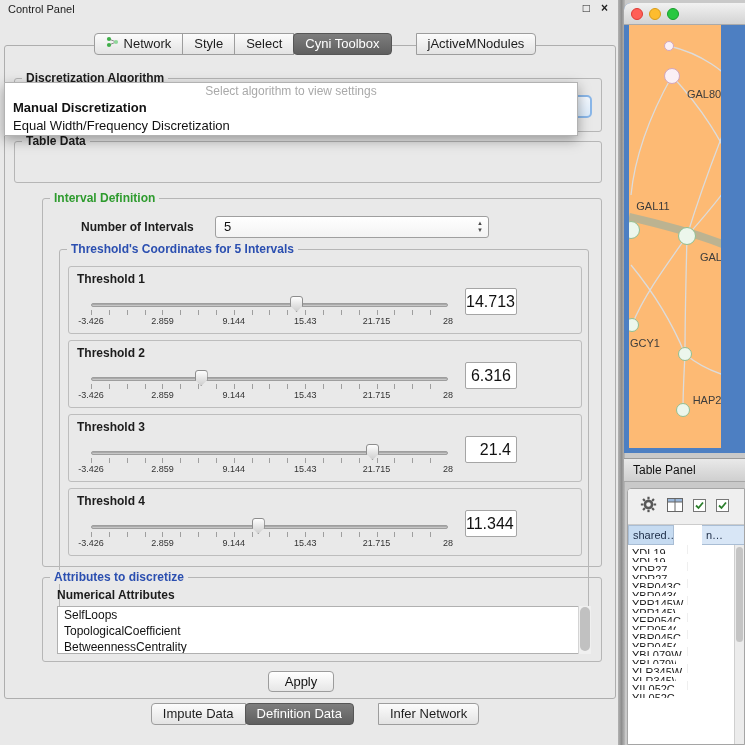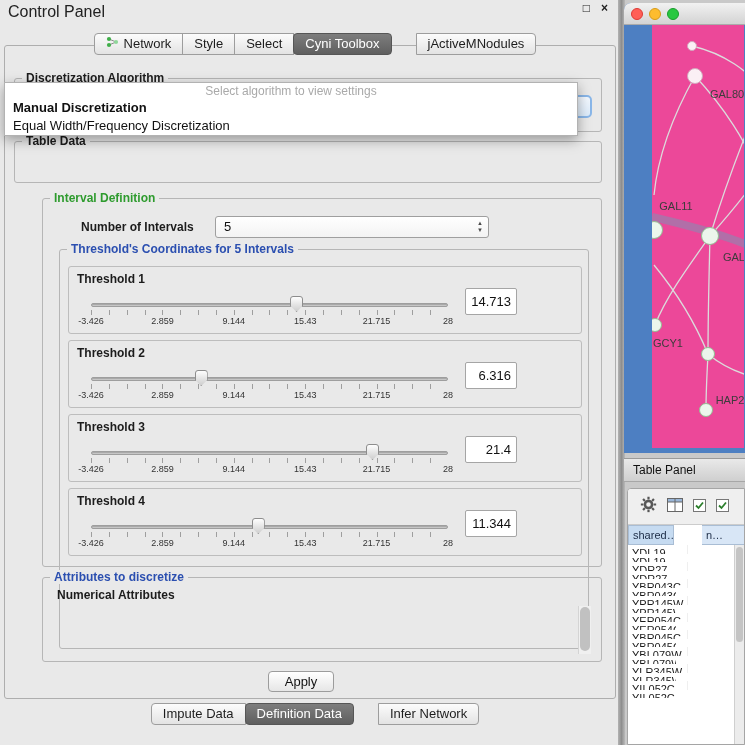--- a/index.html
+++ b/index.html
@@ -3,21 +3,21 @@
 <meta charset="utf-8">
 <style>
   * { margin:0; padding:0; box-sizing:border-box; }
   html,body { width:745px; height:745px; overflow:hidden; background:#bdbdbd;
               font-family:"Liberation Sans", sans-serif; }
   .stage { position:relative; width:745px; height:745px; background:#c9c9c9; }
 
   
   .control-panel { position:absolute; left:0; top:0; width:620px; height:745px; background:#e9e9e9; }
   .titlebar { position:absolute; left:0; top:0; width:620px; height:18px; }
-  .titlebar .title { position:absolute; left:8px; top:3px; font-size:16px; color:#222; }
+  .titlebar .title { position:absolute; left:8px; top:3px; font-size:11px; color:#222; }
   .win-icon { position:absolute; top:1px; font-size:12px; color:#222; cursor:default; }
   .win-min { right:30px; }
   .win-close { right:12px; font-weight:bold; }
 
   .content-frame { position:absolute; left:4px; top:45px; width:612px; height:654px;
                    border:1px solid #aeaeae; border-radius:3px; }
 
   
   .top-tabs { position:absolute; left:0; top:33px; width:620px; display:flex; justify-content:center; z-index:6; }
   .tab { line-height:20px; height:22px; padding:0 11px; font-size:13px; color:#1d1d1d;
@@ -72,21 +72,21 @@
   .thumb { position:absolute; top:-7px; width:13px; height:16px; margin-left:-7px;
            background:linear-gradient(#fefefe,#cfcfcf); border:1px solid #8d8d8d;
            border-radius:3px 3px 1px 1px;
            clip-path:polygon(0 0,100% 0,100% 60%,50% 100%,0 60%); }
   .ticks { height:5px; margin-top:3px;
            background:repeating-linear-gradient(90deg,#9e9e9e 0,#9e9e9e 1px,transparent 1px,transparent 5%); }
   .tick-labels { position:relative; height:11px; margin-top:1px; }
   .tick-label { position:absolute; top:0; transform:translateX(-50%); font-size:9px; color:#333;
                 white-space:nowrap; }
   .thr-value { position:absolute; left:396px; top:21px; width:52px; height:27px; background:#fff;
-               border:1px solid #a5a5a5; border-radius:2px; font-size:13px; color:#111;
+               border:1px solid #a5a5a5; border-radius:2px; font-size:16px; color:#111;
                text-align:right; line-height:25px; padding-right:5px; }
 
   .group-attrs { left:42px; top:577px; width:560px; height:85px; }
   .attrs-sub { position:absolute; left:14px; top:10px; font-size:12px; font-weight:bold; color:#1c1c1c; }
   .attr-list { position:absolute; left:14px; top:28px; width:534px; height:48px; background:#fff;
                border:1px solid #b0b0b0; overflow:hidden; }
   .list-item { font-size:12px; line-height:16px; padding-left:6px; color:#111; white-space:nowrap; }
   .list-scroll { position:absolute; right:0; top:0; bottom:0; width:13px; background:#f0f0f0;
                  border-left:1px solid #d4d4d4; }
   .list-scroll .sb-thumb { position:absolute; left:1px; right:1px; top:1px; height:44px;
@@ -104,22 +104,22 @@
 
   .net-window { position:absolute; left:624px; top:3px; width:121px; height:450px;
                 background:#4d7fc2; border-radius:7px 0 0 0; }
   .net-titlebar { position:absolute; left:0; top:0; width:121px; height:22px;
                   background:linear-gradient(#f2f2f2,#d3d3d3); border-radius:7px 0 0 0;
                   border-bottom:1px solid #aaa; display:flex; align-items:center; padding-left:7px; gap:6px; }
   .light { width:12px; height:12px; border-radius:50%; display:inline-block; }
   .light.red { background:#ff5f57; border:1px solid #de3a34; }
   .light.yellow { background:#febc2e; border:1px solid #d89c18; }
   .light.green { background:#28c840; border:1px solid #1a9e2d; }
-  .net-canvas { position:absolute; left:5px; top:22px; width:92px; height:423px; background:#ec4899;
-                overflow:hidden;margin-left:23px; }
+  .net-canvas { position:absolute; left:5px; top:22px; width:92px; height:423px; background:#fdba74;
+                overflow:hidden; }
   .net-canvas svg { position:absolute; left:0; top:0; }
   .node { position:absolute; border-radius:50%; border:1px solid; }
   .node.green { background:#ecf6ec; border-color:#92bf92; }
   .node.pink { background:#fbf0f5; border-color:#d3a6bc; }
   .node.red { background:#e52828; border-color:#b21b1b; }
   .node-label { position:absolute; transform:translateX(-50%); font-size:11px; color:#3c3c3c;
                 white-space:nowrap; }
 
   .tp-header { position:absolute; left:624px; top:458px; width:121px; height:24px;
                background:linear-gradient(#e9e9e9,#cfcfcf); border-top:1px solid #9a9a9a;
@@ -293,20 +293,25 @@
               </div>
           </div>
           <div class="thr-value">11.344</div>
         </div>
       </div>
     </div>
 
     <div class="group group-attrs">
       <span class="group-title blue">Attributes to discretize</span>
       <span class="attrs-sub">Numerical Attributes</span>
+      <div class="attr-list">
+          <div class="list-item">SelfLoops</div>
+          <div class="list-item">TopologicalCoefficient</div>
+          <div class="list-item">BetweennessCentrality</div>
+        </div>
       <div class="list-scroll" style="left:535px; top:28px; height:48px;">
         <div class="sb-thumb"></div>
       </div>
     </div>
 
     <div class="apply-btn">Apply</div>
 
     <div class="bottom-tabs">
       <div class="tab">
         <span>Impute Data</span>

